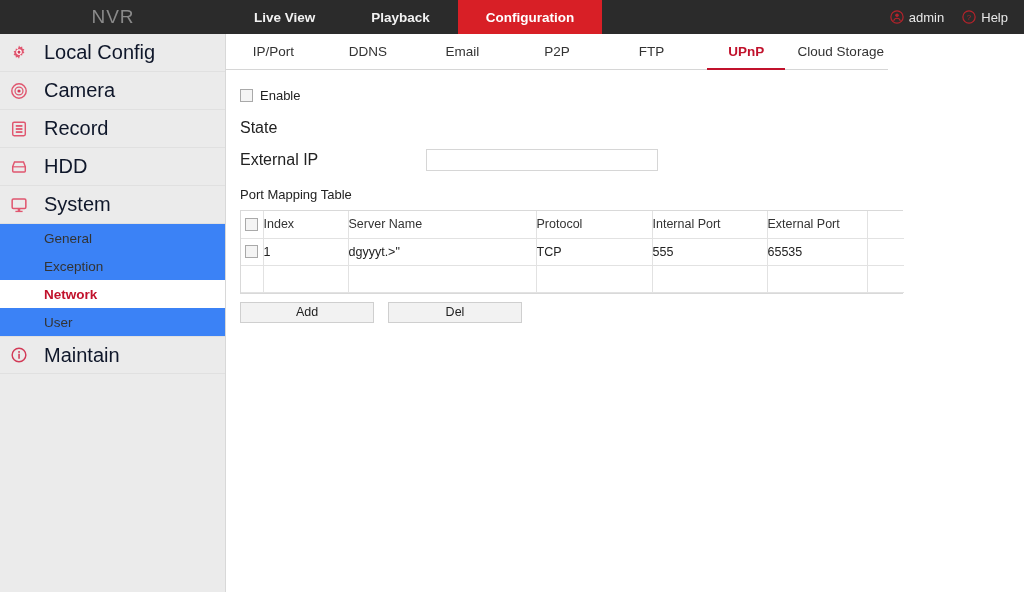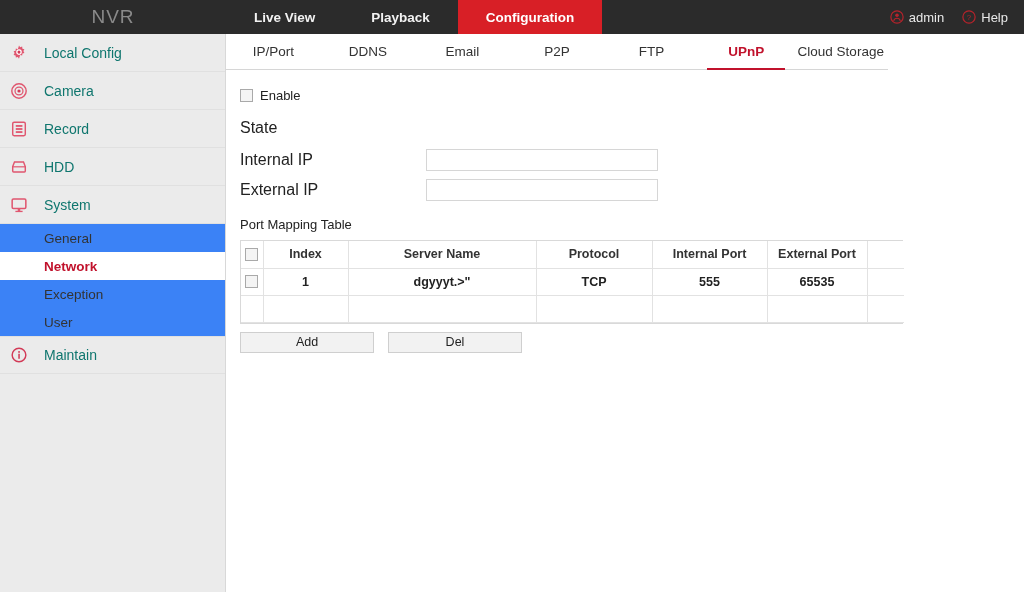--- a/index.html
+++ b/index.html
@@ -56,21 +56,21 @@
     height: 38px; display: flex; align-items: center;
     padding-left: 8px;
     border-bottom: 1px solid #e0e0e0;
     color: #333333; font-size: 14px;
   }
   .side-icon {
     width: 22px; height: 22px; flex: 0 0 22px;
     margin-right: 14px;
     display: flex; align-items: center; justify-content: center;
   }
-  .side-label { font-size: 14px; color: #0f766e; }
+  .side-label { font-size: 20px; color: #0f172a; }
   .side-sub {
     height: 28px; display: flex; align-items: center;
     padding-left: 44px;
     background: #3b82f6;
     font-size: 13.5px; color: #333333;
   }
   .side-sub.active {
     background: #ffffff; color: #c1122c; font-weight: bold;
   }
 
@@ -139,23 +139,23 @@
     border-top: 1px solid #d9d9d9;
     background: #ffffff;
   }
   table.pmt {
     width: 100%; border-collapse: collapse;
     table-layout: fixed;
   }
   table.pmt th, table.pmt td {
     border-right: 1px solid #e2e2e2;
     border-bottom: 1px solid #e2e2e2;
-    font-weight: bold;
+    font-weight: normal;
     font-size: 12.5px; color: #222222;
-    text-align: center;
+    text-align: left;
     height: 27px;
     padding: 0;
     overflow: hidden;
   }
   table.pmt th { background: #ffffff; color: #333333; }
   table.pmt td { background: #ffffff; }
   table.pmt tr > *:last-child { border-right: none; }
   .col-chk { width: 22px; }
   .col-idx { width: 85px; }
   .col-name { width: 188px; }
@@ -266,22 +266,22 @@
       <svg viewBox="0 0 20 20" width="18" height="18">
         <rect x="2.4" y="3.4" width="15.2" height="10.6" rx="1.4" fill="none" stroke="#e0566f" stroke-width="1.7"></rect>
         <rect x="8.6" y="14.2" width="2.8" height="2.4" fill="#e0566f"></rect>
         <rect x="6" y="16.4" width="8" height="1.5" fill="#e0566f"></rect>
       </svg>
     </span>
     <span class="side-label">System</span>
   </div>
 
   <div class="side-sub">General</div>
+  <div class="side-sub">Exception</div>
   <div class="side-sub active">Network</div>
-  <div class="side-sub">Exception</div>
   <div class="side-sub">User</div>
 
   <div class="side-item" style="border-top:1px solid #e0e0e0;">
     <span class="side-icon">
       <svg viewBox="0 0 20 20" width="18" height="18">
         <circle cx="10" cy="10" r="7.6" fill="none" stroke="#d23a57" stroke-width="1.6"></circle>
         <rect x="9.2" y="8.6" width="1.7" height="5.6" fill="#d23a57"></rect>
         <rect x="9.2" y="5.6" width="1.7" height="2" fill="#d23a57"></rect>
       </svg>
     </span>
@@ -304,24 +304,20 @@
   <div class="row chk-row">
     <span class="chkbox"></span>
     <span class="chk-label">Enable</span>
   </div>
 
   <div class="row state-row">
     <span class="field-label">State</span>
     <span class="chk-label"></span>
   </div>
 
-  <div class="row">
-    <span class="field-label">Internal IP</span>
-    <input class="txtinput" type="text" value="" style="">
-  </div>
 
   <div class="row">
     <span class="field-label">External IP</span>
     <input class="txtinput" type="text" value="" style="">
   </div>
 
   <div class="section-label">Port Mapping Table</div>
 
   <div class="tbl-wrap">
     <table class="pmt">

